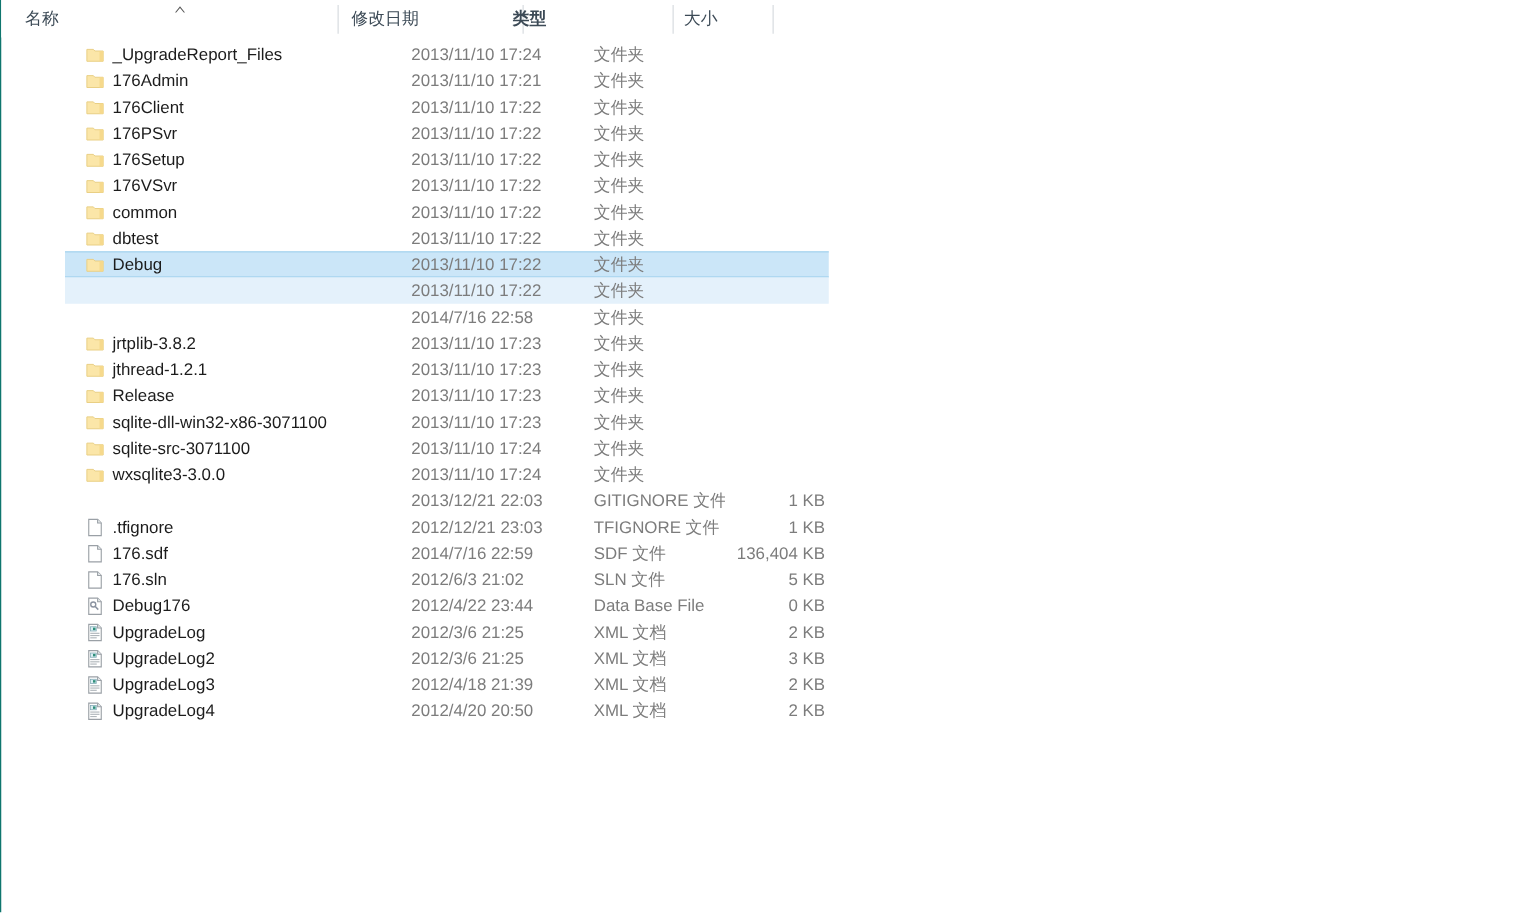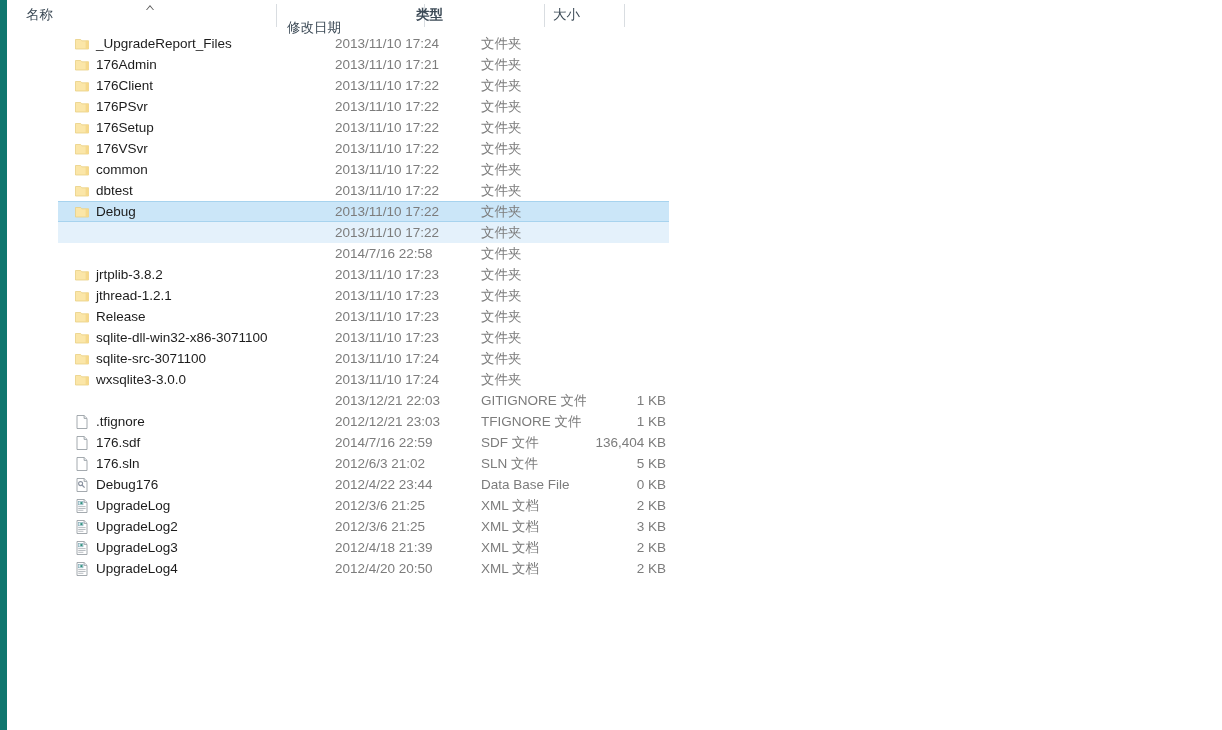--- a/index.html
+++ b/index.html
@@ -14,21 +14,21 @@
     overflow: hidden;
     position: relative;
   }
 
   #explorer {
     position: absolute;
     left: 0; top: 0;
     width: 1222px;
     height: 730px;
     background: #ffffff;
-    border-left: 7px solid #0f766e;
+    border-left: 1px solid #0f766e;
     box-sizing: border-box;
   }
 
   
   .col-header {
     position: absolute;
     left: 0; top: 0;
     width: 1222px;
     height: 30px;
     background: #ffffff;
@@ -141,21 +141,21 @@
 
     <div class="sort-caret" style="left:136px;">
       <svg width="14" height="9" viewBox="0 0 14 9">
         <path d="M7 2 L11 7 L10 7 L7 3.4 L4 7 L3 7 Z" fill="#5a5a5a"></path>
       </svg>
     </div>
 
     <div class="hcell" style="left:19px;width:240px;">名称</div>
     <div class="hdiv" style="left:269px;"></div>
 
-    <div class="hcell" style="left:280px;width:130px;margin-top:13px;">修改日期</div>
+    <div class="hcell" style="left:280px;width:130px;">修改日期</div>
     <div class="hdiv" style="left:417px;"></div>
 
     <div class="hcell" style="left:409px;width:100px;font-weight:bold;">类型</div>
     <div class="hdiv" style="left:537px;"></div>
 
     <div class="hcell" style="left:546px;width:60px;">大小</div>
     <div class="hdiv" style="left:617px;"></div>
   </div>
 
   <div class="rows" id="rows-container">

